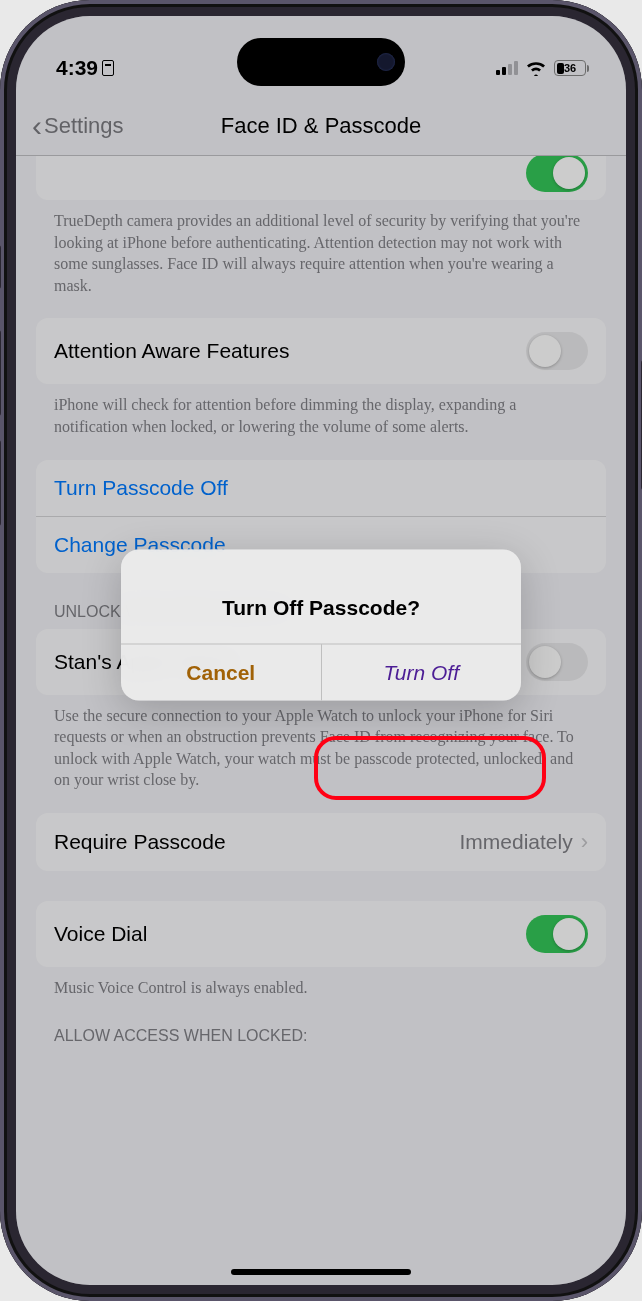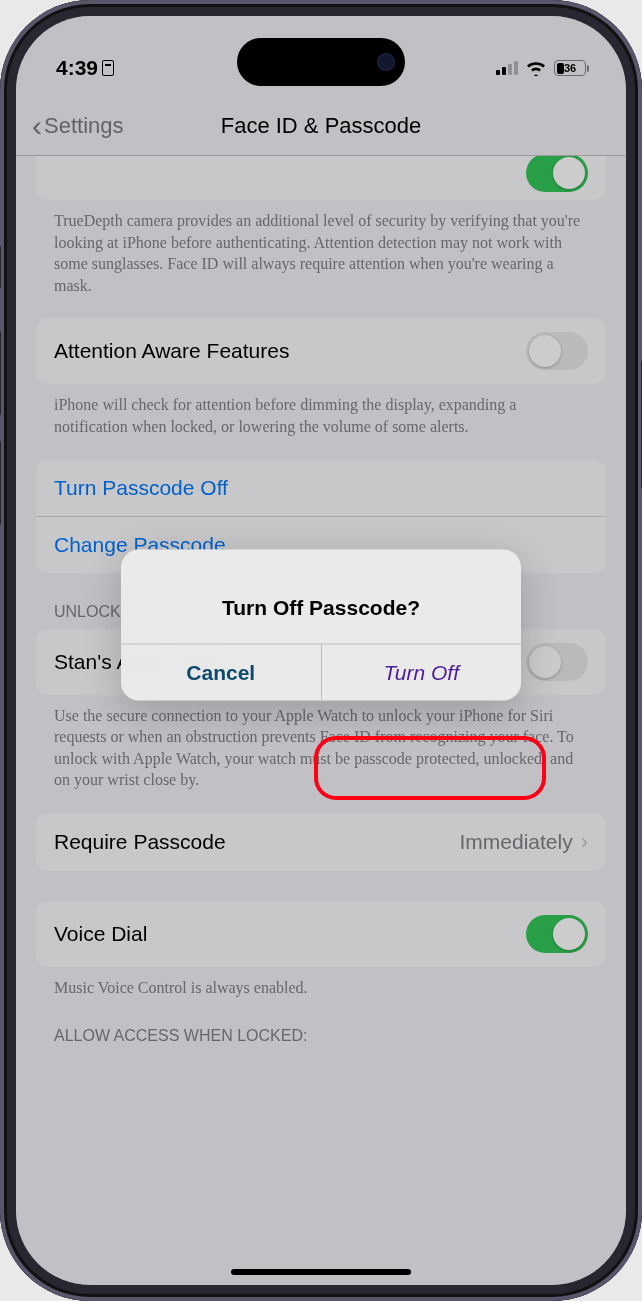--- a/index.html
+++ b/index.html
@@ -95,21 +95,21 @@
     width: 400px; background: #ebebebf4; border-radius:18px; z-index:70;
     backdrop-filter: blur(10px); overflow:hidden;
     box-shadow: 0 10px 40px rgba(0,0,0,0.2);
   }
   .alert-body{ padding: 22px 22px 20px; text-align:center;}
   .alert-title{ font-size:21px; font-weight:600; margin-bottom:4px;margin-top:24px;}
   .alert-msg{ font-size:16.5px; line-height:1.35;}
   .alert-msg p + p{ margin-top:16px;}
   .alert-buttons{ display:flex; border-top:0.5px solid rgba(0,0,0,0.18);}
   .alert-btn{ flex:1; padding:16px 0; text-align:center; font-size:21px; }
-  .alert-btn.cancel{ color:#0c4a6e; font-weight:600; border-right:0.5px solid rgba(0,0,0,0.18);}
+  .alert-btn.cancel{ color:#a16207; font-weight:600; border-right:0.5px solid rgba(0,0,0,0.18);}
   .alert-btn.destructive{ color:#4c1d95; position:relative;font-style:italic;}
 
   
   .highlight{
     position:absolute; border:4.5px solid #ff0014; border-radius:22px;
     pointer-events:none; z-index:80;
   }
 
   
   .home-ind{ position:absolute; bottom:10px; left:50%; transform:translateX(-50%);

